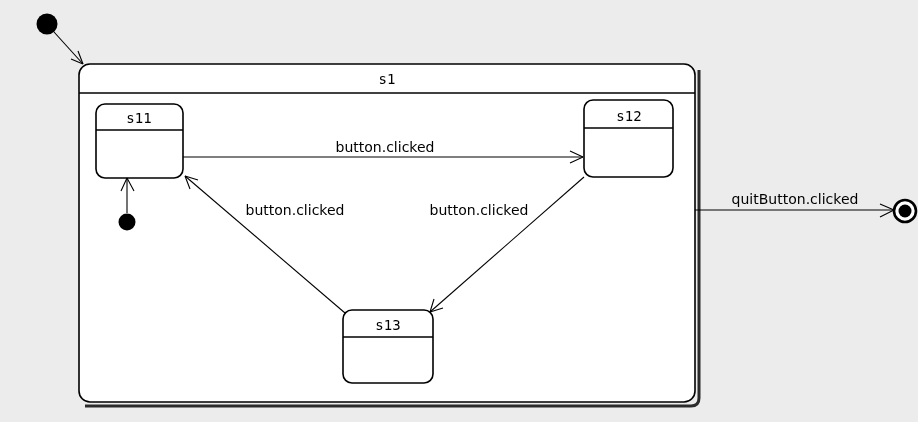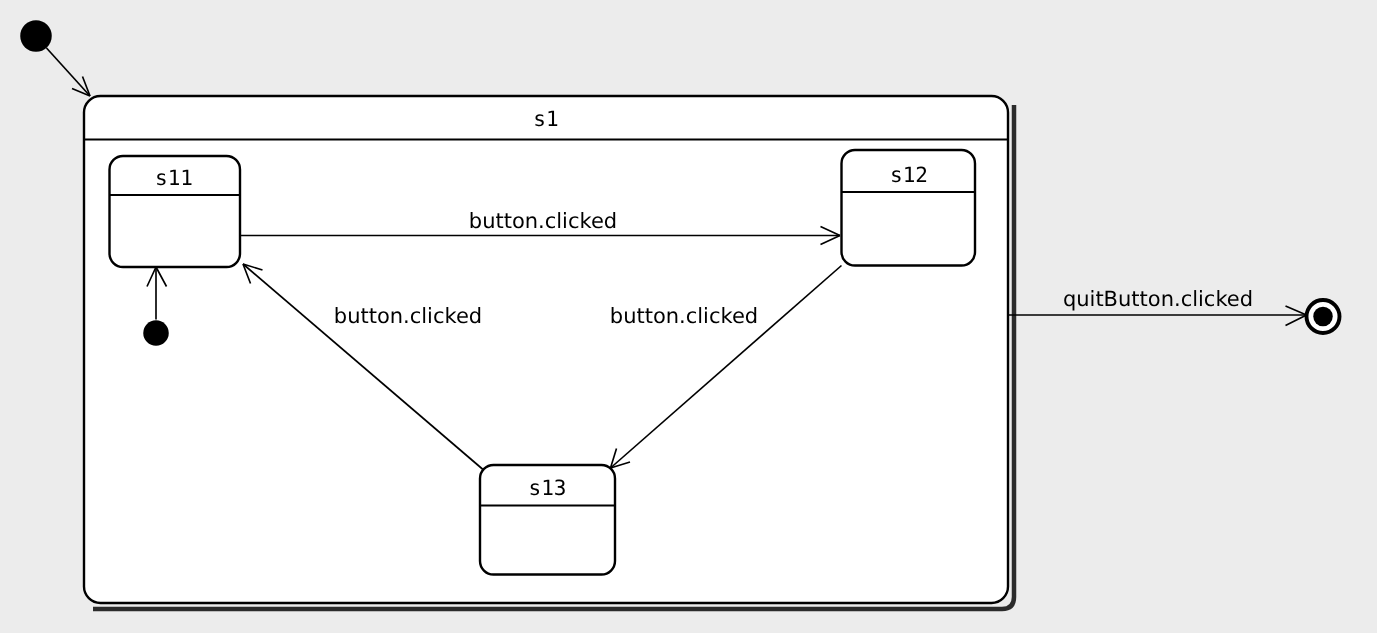--- a/index.html
+++ b/index.html
@@ -11,20 +11,21 @@
     width: 918px;
     height: 422px;
     font-family: "DejaVu Sans", sans-serif;
     overflow: hidden;
   }
   #canvas {
     position: relative;
     width: 896px;
     height: 422px;
     background: #ececec;
+    margin-left: 23px;
   }
   #diagram-svg {
     position: absolute;
     top: 0;
     left: 0;
     width: 918px;
     height: 422px;
     display: block;
   }
   .state-label {

